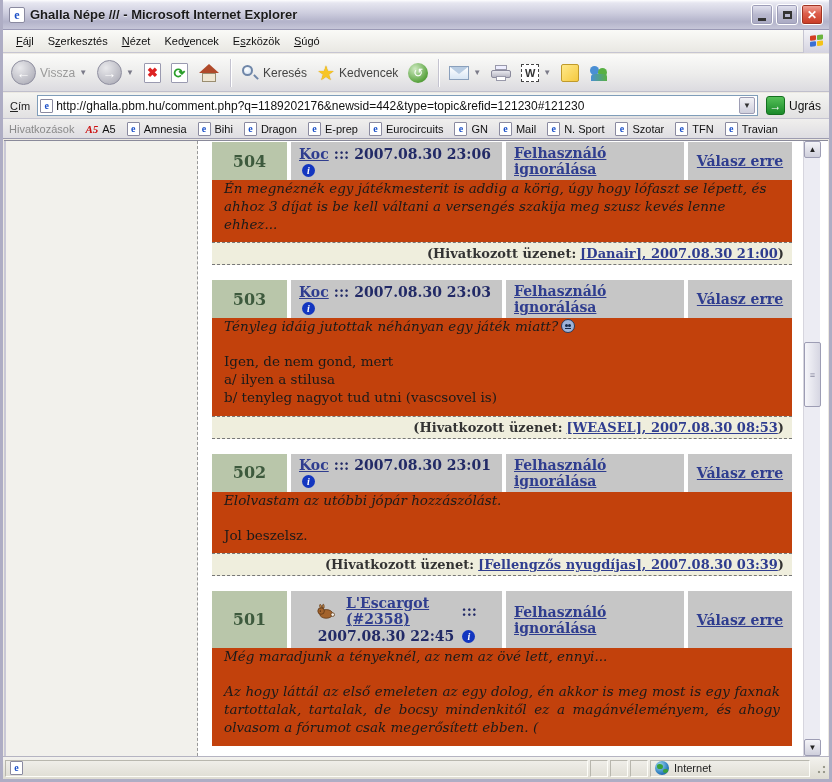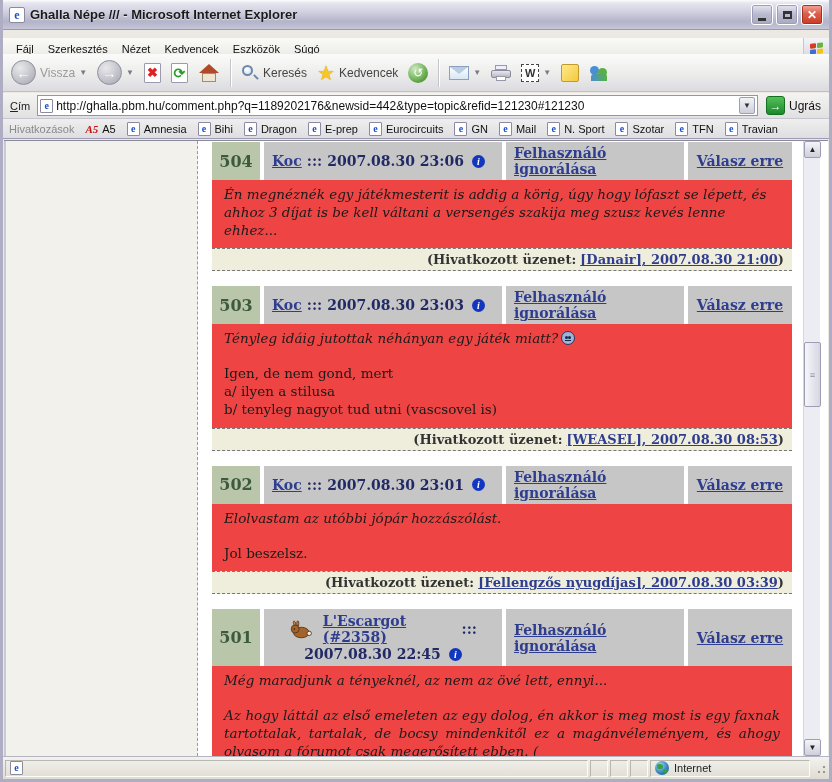--- a/index.html
+++ b/index.html
@@ -25,21 +25,21 @@
     box-shadow:inset 0 0 0 1px #9d9db8; color:#333; font-size:11px; font-weight:bold;
     display:flex; align-items:center; justify-content:center; }
   .winbtn.close{ background:linear-gradient(180deg,#f2a99e,#dd5f4c 45%,#c83a23); color:#fff;
     box-shadow:inset 0 0 0 1px #a03322; font-size:12px;}
   .winbtn .minglyph{ display:block; width:8px; height:3px; background:#333; margin-top:9px;}
   .winbtn .maxglyph{ display:block; width:9px; height:8px; border:2px solid #333; border-top-width:3px;}
   
   .menubar{
     position:absolute; left:0; top:30px; right:0; height:23px;
     background:linear-gradient(180deg,#fafaf7,#e9e8e3); border-bottom:1px solid #c6c5d2;
-    display:flex; align-items:center; padding-left:6px; font-size:11px; color:#111;margin-top:8px;
+    display:flex; align-items:center; padding-left:6px; font-size:11px; color:#111;
   }
   .menu-item{ padding:3px 7px; }
   .menu-item .k{ text-decoration:underline; }
   .winlogo{ margin-left:auto; width:26px; height:23px; border-left:1px solid #c6c5d2;
     background:linear-gradient(180deg,#f4f4f8,#d4d3e0); display:flex; align-items:center; justify-content:center;}
   .flag{ width:14px; height:13px; display:grid; grid-template-columns:6px 6px; grid-template-rows:5px 5px; gap:1px; transform:skewY(-6deg);}
   .flag i{ display:block; border-radius:1px;}
   .flag .r{background:#d33e23}.flag .g{background:#6ab43e}.flag .b{background:#3b6fd4}.flag .y{background:#f4c318}
   
   .toolbar{
@@ -105,28 +105,28 @@
   .a5-logo{ color:#cc1111; font-weight:bold; font-style:italic; font-size:11px; font-family:"Liberation Serif",serif;}
   
   .content{
     position:absolute; left:1px; top:140px; right:1px; height:616px; background:#fff; overflow:hidden;
     border-top:1px solid #8a8a9a;
   }
   .leftpane{ position:absolute; left:0; top:0; width:194px; height:100%; background:#f2f1ec; border-right:1px dashed #999; border-left:2px solid #c9c8d6;}
   .main{ position:absolute; left:208px; top:1px; width:580px; font-family:"DejaVu Serif", serif; }
   .post{ margin-bottom:15px; }
   .post-head{ display:flex; gap:4px; }
-  .num-box{ width:48px; background:#b9c6aa; color:#3d5a3d; font-weight:bold; font-size:16px; text-align:center; display:flex; align-items:center; justify-content:center;}
+  .num-box{ width:75px; background:#b9c6aa; color:#3d5a3d; font-weight:bold; font-size:16px; text-align:center; display:flex; align-items:center; justify-content:center;}
   .head-cell{ background:#c6c6c6; display:flex; align-items:center; padding:3px 8px; font-size:14px; font-weight:bold; color:#222a66;}
   .head-author{ flex:1; gap:5px; flex-wrap:wrap; row-gap:1px;}
   .head-ignore{ width:178px; justify-content:center;}
   .head-reply{ width:104px; justify-content:center;}
   .plink{ color:#2f3d8f; text-decoration:underline; }
   .info-i{ width:13px; height:13px; border-radius:50%; background:#1336c0; color:#fff; font-size:10px; font-weight:bold; font-style:italic; font-family:"Liberation Serif",serif; display:inline-flex; align-items:center; justify-content:center; margin-left:3px;}
-  .post-body{ background:#ef4444; padding:6px 12px 9px; font-size:13.5px; line-height:1.32; color:#1a1a1a;}
+  .post-body{ background:#c2410c; padding:0 12px 9px; font-size:13.5px; line-height:1.32; color:#1a1a1a;}
   .quote{ font-style:italic; }
   .para-gap{ margin-top:17px; }
   .just{ text-align:justify; }
   .post-foot{ background:#efeedd; border-top:1px dashed #777; border-bottom:1px dashed #777;
     padding:3px 8px; text-align:right; font-size:13px; font-weight:bold; color:#333;}
   .post-foot .plink{ margin-left:4px;}
   .emoticon{ display:inline-block; width:14px; height:14px; border-radius:50%; background:#9db3d9; border:1px solid #2a3a5a; position:relative; vertical-align:-2px; margin-left:3px;}
   .emoticon i{ position:absolute; top:4px; width:3px; height:3px; border-radius:50%; background:#152a4a;}
   .emoticon .e1{ left:3px;} .emoticon .e2{ right:3px;}
   .emoticon b{ position:absolute; left:3px; right:3px; bottom:3px; height:1px; background:#152a4a;}

